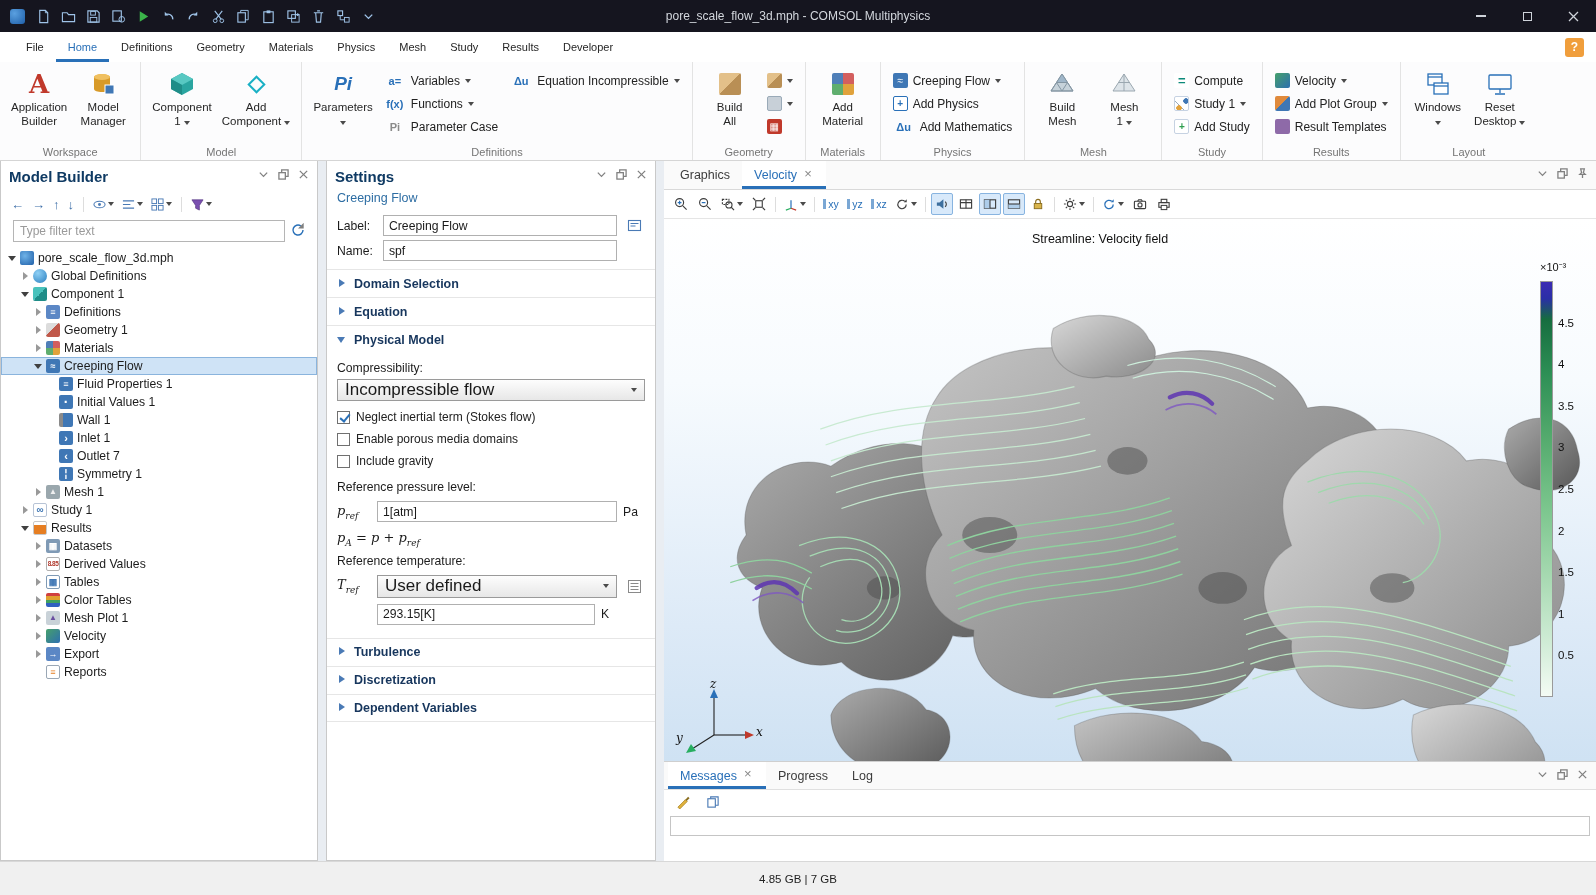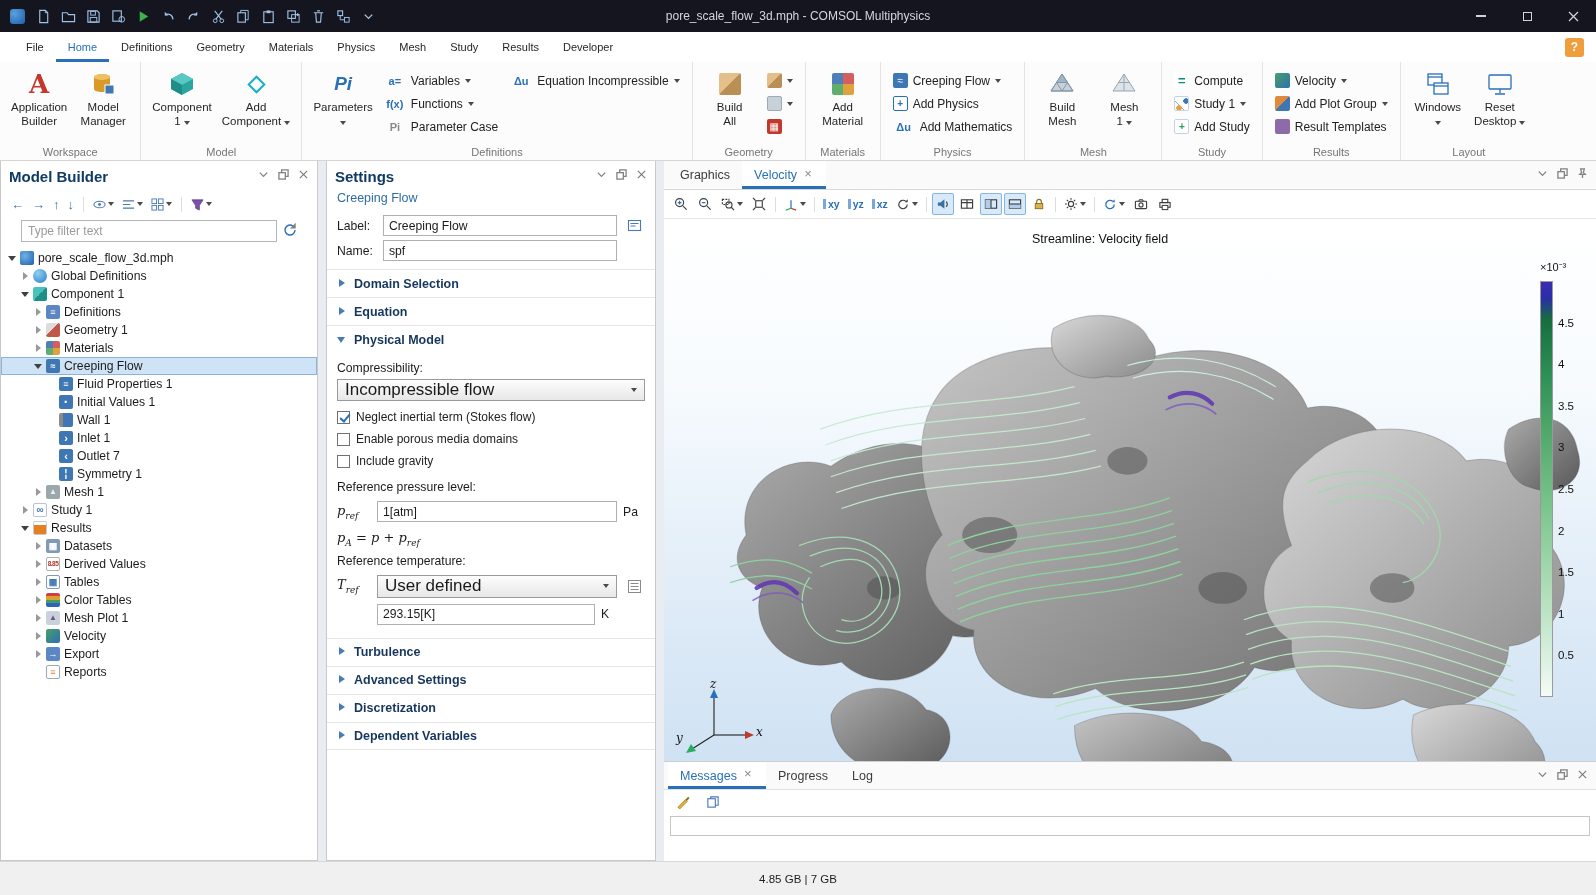--- a/index.html
+++ b/index.html
@@ -64,21 +64,21 @@
 .pht{font-size:15px;font-weight:bold;color:#0f3a63}
 .phi{margin-left:auto;display:flex;gap:9px;align-items:center}
 .pico svg{width:11px;height:11px;stroke:#808080;fill:none;stroke-width:1.4}
 
 
 .mb{width:318px;flex:none}
 .mtb{height:26px;display:flex;align-items:center;gap:4px;padding:0 8px;flex:none;color:#3d6ea8;font-size:13px}
 .mtb .g{display:flex;align-items:center;gap:2px;padding:0 2px}
 .mtb svg{width:13px;height:13px}
 .vsep{width:1px;height:15px;background:#ddd;margin:0 3px}
-.fil{display:flex;align-items:center;gap:6px;padding:3px 20px 5px;flex:none}
+.fil{display:flex;align-items:center;gap:6px;padding:3px 12px 5px;flex:none}
 .fil input{flex:1;height:22px;border:1px solid #b5b5b5;padding:0 6px;font:inherit;font-size:12px;color:#444}
 .fil input::placeholder{color:#9a9a9a}
 .tree{flex:1;overflow:hidden;padding-top:2px}
 .trow{display:flex;align-items:center;height:18px;font-size:12.2px;color:#1c1c1c;padding-right:4px}
 .trow.sel{background:#cfe3f6;outline:1px solid #8ab4dd;outline-offset:-1px}
 .lv0{padding-left:6px}.lv1{padding-left:19px}.lv2{padding-left:32px}.lv3{padding-left:45px}
 .tc{width:11px;height:11px;flex:none;position:relative}
 .tc.e::before{content:"";position:absolute;left:1px;top:3px;border-left:4px solid transparent;border-right:4px solid transparent;border-top:5px solid #404040}
 .tc.c::before{content:"";position:absolute;left:3px;top:1px;border-top:4px solid transparent;border-bottom:4px solid transparent;border-left:5px solid #999}
 .ti{width:14px;height:14px;border-radius:2px;margin:0 4px 0 2px;flex:none;display:flex;align-items:center;justify-content:center;font-size:9px;color:#fff;font-weight:bold;line-height:1}
@@ -138,21 +138,21 @@
 .gtabs{height:29px;display:flex;align-items:stretch;padding-left:4px;background:#fafafa;border-bottom:1px solid #d9d9d9;flex:none}
 .gtab{display:flex;align-items:center;gap:6px;padding:0 12px;font-size:12.5px;color:#3c3c3c;border-bottom:3px solid transparent;padding-top:3px}
 .gtab.on{color:#2970b8;border-bottom-color:#2970b8;background:#fff}
 .tx{width:11px;height:11px;position:relative;flex:none}
 .tx::before{content:"×";position:absolute;left:1px;top:-4px;color:#888;font-size:13px}
 .gtb{height:29px;display:flex;align-items:center;gap:2px;padding:0 6px;border-bottom:1px solid #e5e5e5;flex:none}
 .gbtn{height:22px;min-width:22px;display:flex;align-items:center;justify-content:center;gap:2px;padding:0 2px;border:1px solid transparent;border-radius:2px}
 .gbtn.on{background:#d8e9fa;border-color:#88b4e0}
 .gbtn svg{width:14px;height:14px}
 .gs{stroke:#3d3d3d;stroke-width:1.2;fill:none}
-.vtxt{font-size:10.5px;color:#2970b8;font-weight:bold}
+.vtxt{font-size:10.5px;color:#2970b8;font-weight:normal}
 .vbar{width:3px;height:10px;background:#7aa7d4;flex:none}
 .canvas{flex:1;min-height:0;position:relative;background:linear-gradient(180deg,#ffffff 0%,#f7fbfe 30%,#ddeaf7 75%,#cfe2f3 100%);overflow:hidden}
 .ptitle{position:absolute;top:13px;left:0;right:60px;text-align:center;font-size:12.5px;color:#111}
 .scene{position:absolute;left:8px;top:45px;right:64px;bottom:38px}
 .cwrap{position:absolute;top:40px;right:6px;bottom:64px;width:52px}
 .cexp{font-size:11px;color:#111;padding-left:2px}
 .cbarbox{position:absolute;top:22px;bottom:0;left:2px;width:13px;border:1px solid #9a9a9a;background:linear-gradient(180deg,#3b2bb3 0%,#2a2fa6 4%,#166d3f 9%,#2d8f55 22%,#55ab6e 38%,#7cc68e 55%,#a9dab3 72%,#d2edd8 88%,#f4fbf4 100%)}
 .ctick{position:absolute;left:20px;font-size:11.5px;color:#111;transform:translateY(-6px)}
 .triad{position:absolute;left:10px;bottom:6px;width:92px;height:74px}
 .triad span{position:absolute;font-size:12px;font-style:italic;font-family:"DejaVu Serif",serif;color:#111}
@@ -778,24 +778,20 @@
         <div class="mrow">
           <span class="msym"></span>
           <input class="inp" value="293.15[K]" style="">
           <span class="unit" style="margin-right:22px">K</span>
         </div>
       </div>
 
       <div class="sect">
           <span class="chev c"></span>
           <span>Turbulence</span>
-        </div>
-      <div class="sect">
-          <span class="chev c"></span>
-          <span>Advanced Settings</span>
         </div>
       <div class="sect">
           <span class="chev c"></span>
           <span>Discretization</span>
         </div>
       <div class="sect" style="border-bottom:1px solid #e6e6e6">
           <span class="chev c"></span>
           <span>Dependent Variables</span>
         </div>
     </div>

